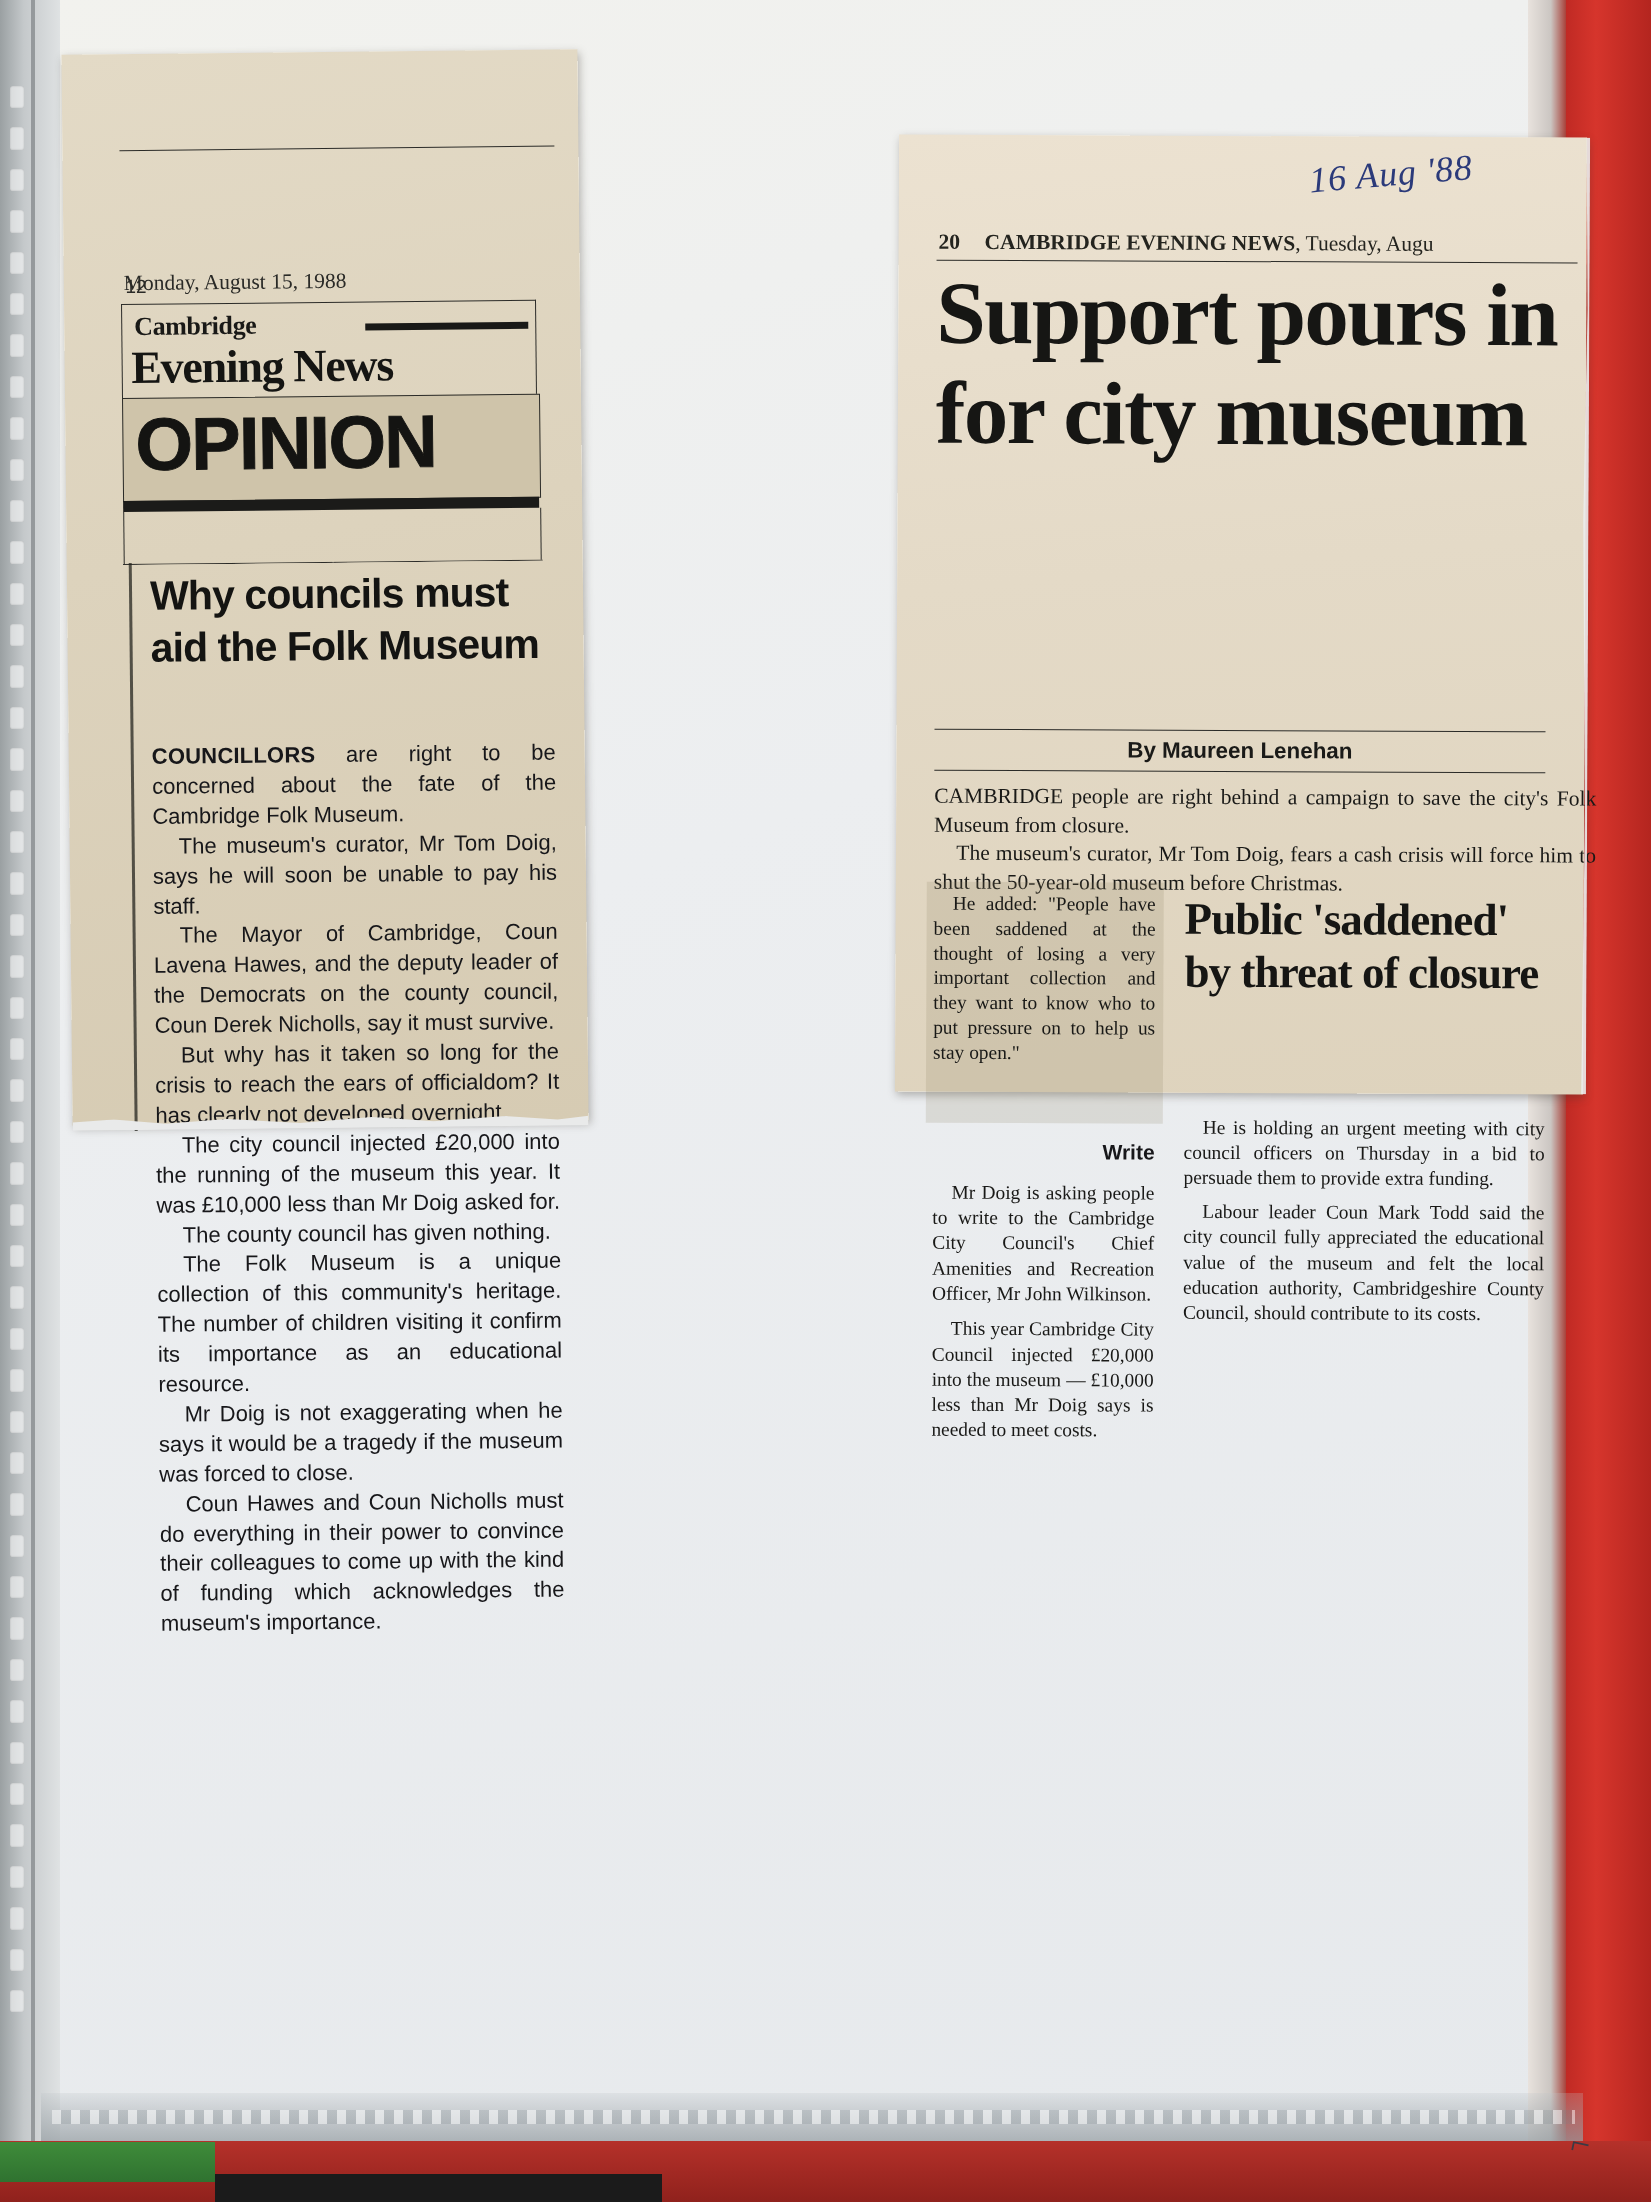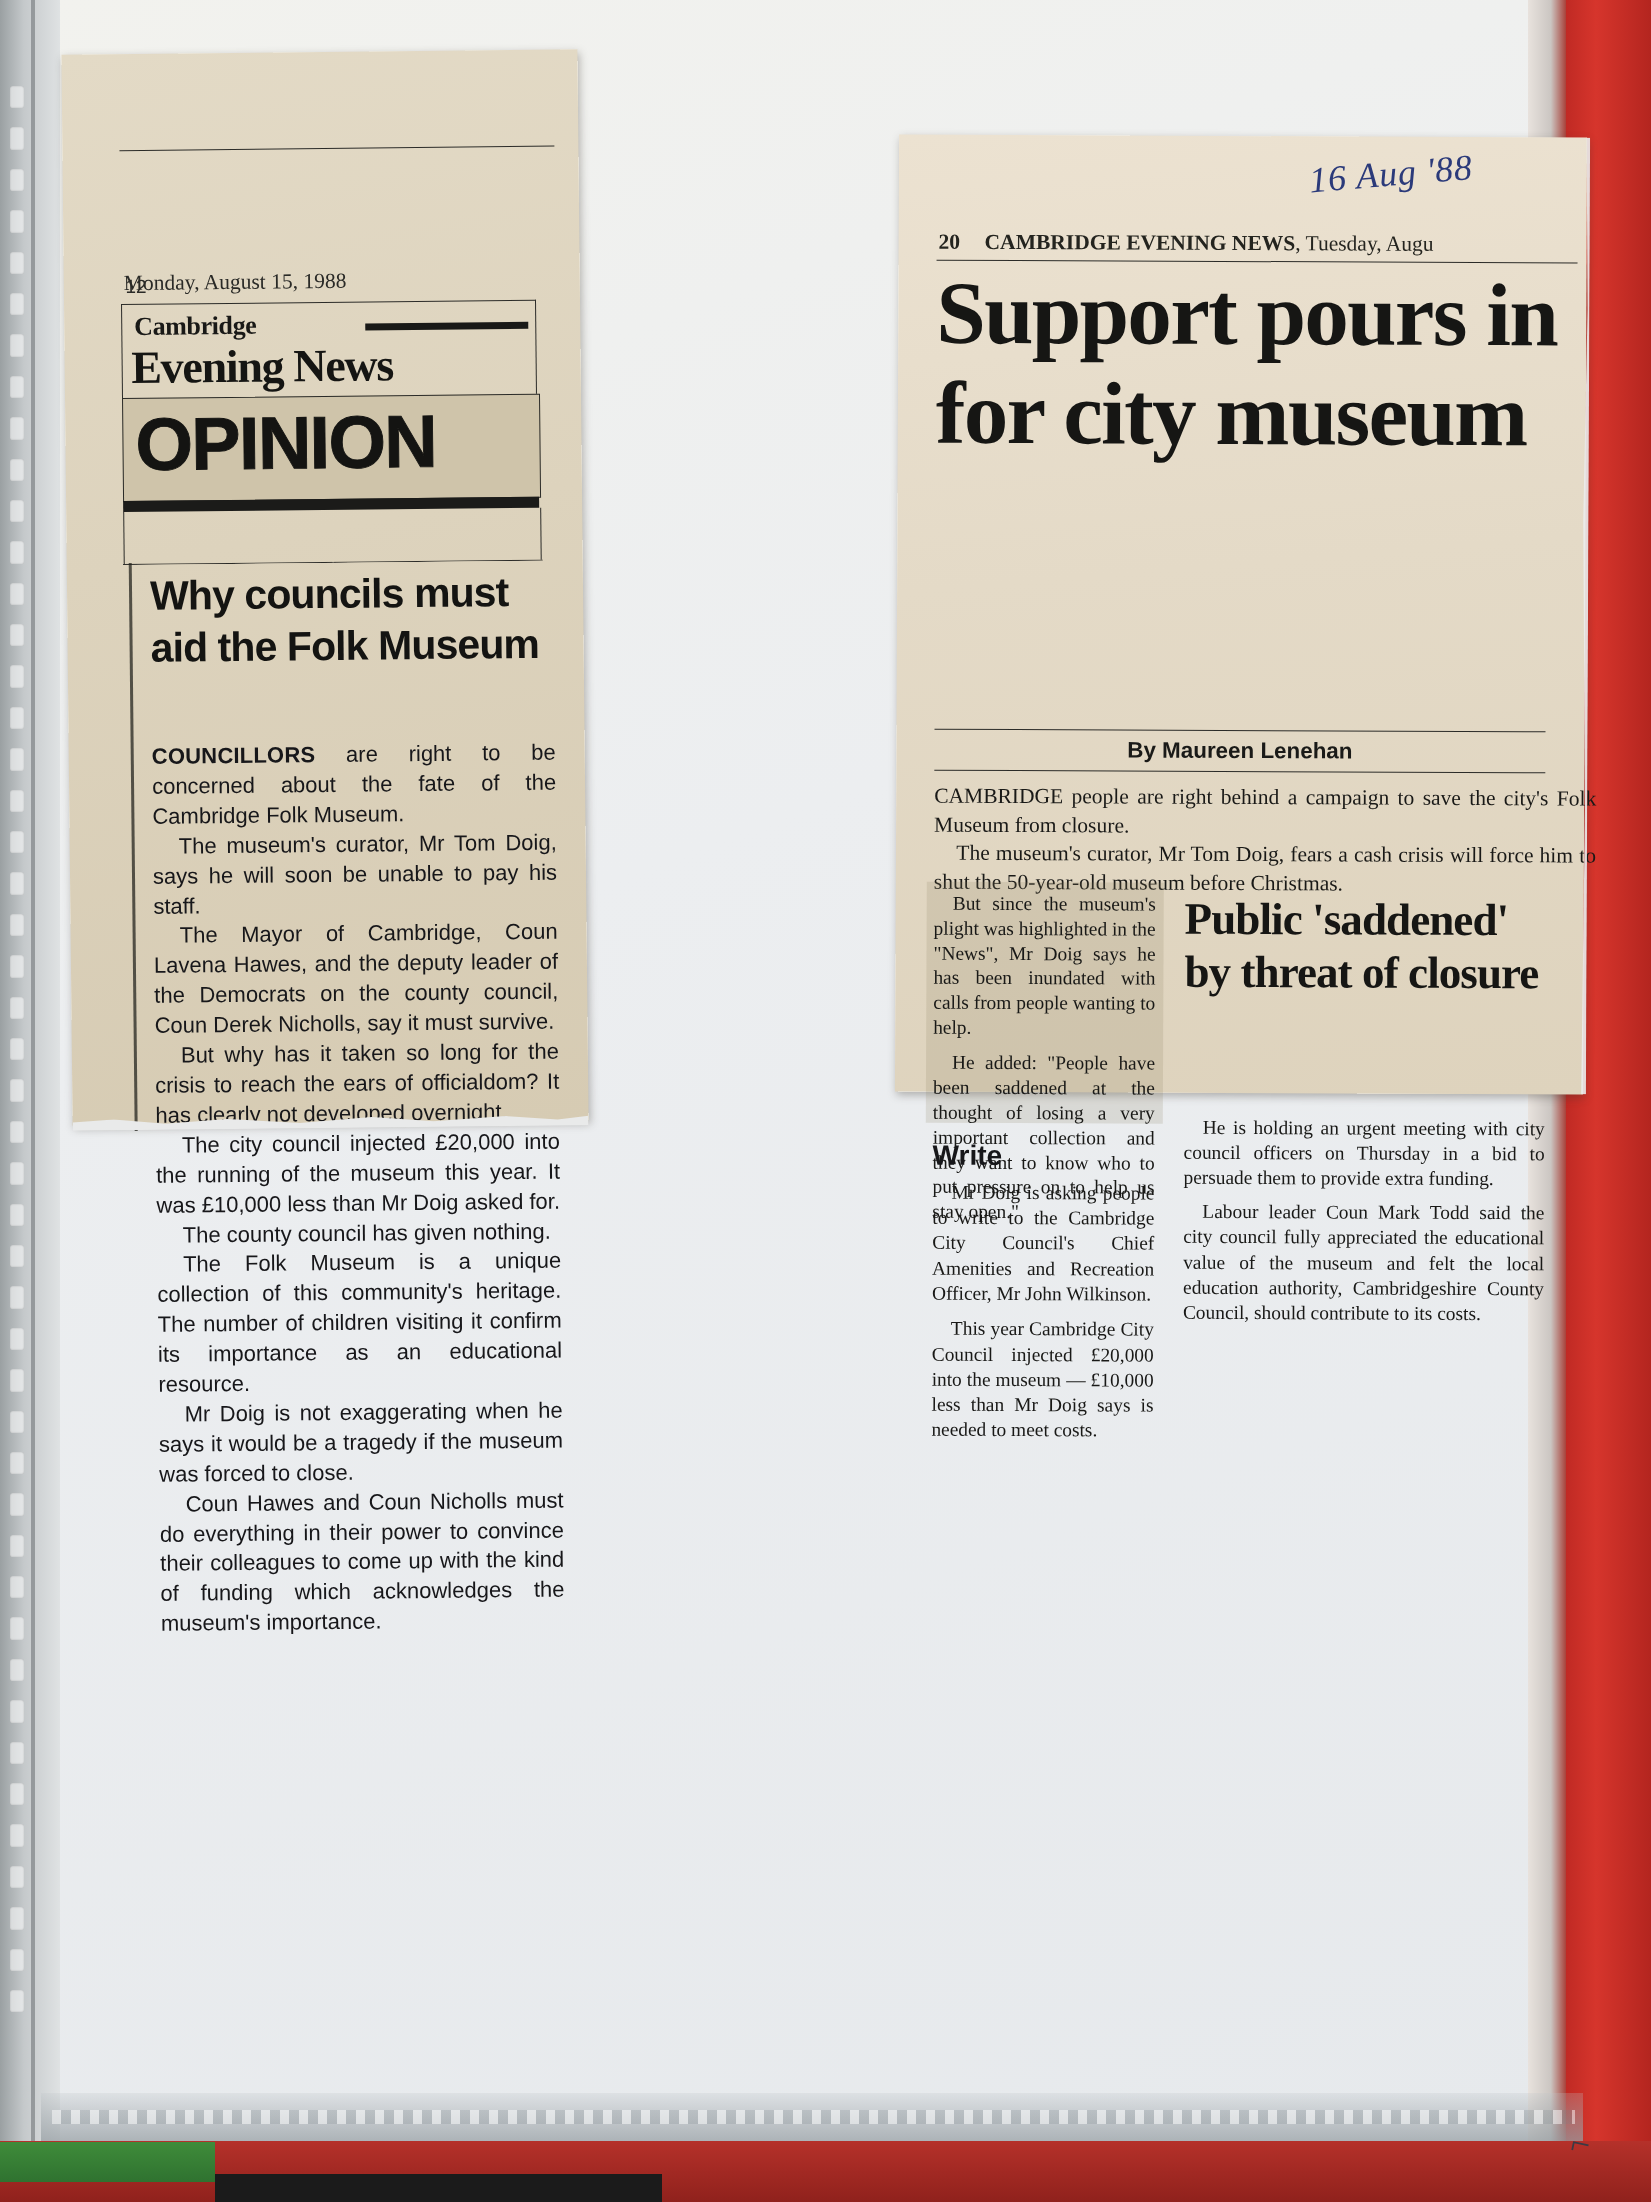--- a/index.html
+++ b/index.html
@@ -281,23 +281,23 @@
     color: #191917;
     text-align: justify;
   }
   .rc-col-left p { margin: 0 0 10.3px 0; text-indent: 19px; }
   .rc-shade {
     position: absolute; left: 31px; top: 747px; width: 237px; height: 241px;
     background: rgba(140,125,95,0.18);
   }
   .rc-write-head {
     position: absolute; left: 38px; top: 1005px; width: 222px;
-    text-align: left;
-    font-family: "Liberation Sans", sans-serif;
-    font-weight: bold; font-size: 28px; color: #17171a;
+    text-align: right;
+    font-family: "Liberation Sans", sans-serif;
+    font-weight: bold; font-size: 21px; color: #17171a;
   }
   .rc-col-left2 {
     position: absolute; left: 38px; top: 1045px; width: 222px;
     font-family: "Liberation Serif", serif;
     font-size: 19.4px;
     line-height: 1.3;
     color: #191917;
     text-align: justify;
   }
   .rc-col-left2 p { margin: 0 0 10.3px 0; text-indent: 19px; }
@@ -461,21 +461,20 @@
       <div class="rc-rule-byline-bot"></div>
 
       <div class="rc-lead">
         <p class="first">CAMBRIDGE people are right behind a campaign to save the city's Folk Museum from closure.</p>
         <p>The museum's curator, Mr Tom Doig, fears a cash crisis will force him to shut the 50-year-old museum before Christmas.</p>
       </div>
 
       <div class="rc-shade"></div>
 
       <div class="rc-col-left">
-        <p>But since the museum's plight was highlighted in the "News", Mr Doig says he has been inundated with calls from people wanting to help.</p>
         <p>He added: "People have been saddened at the thought of losing a very important collection and they want to know who to put pressure on to help us stay open."</p>
       </div>
 
       <div class="rc-write-head">Write</div>
 
       <div class="rc-col-left2">
         <p>Mr Doig is asking people to write to the Cambridge City Council's Chief Amenities and Recreation Officer, Mr John Wilkinson.</p>
         <p>This year Cambridge City Council injected £20,000 into the museum — £10,000 less than Mr Doig says is needed to meet costs.</p>
       </div>
 

